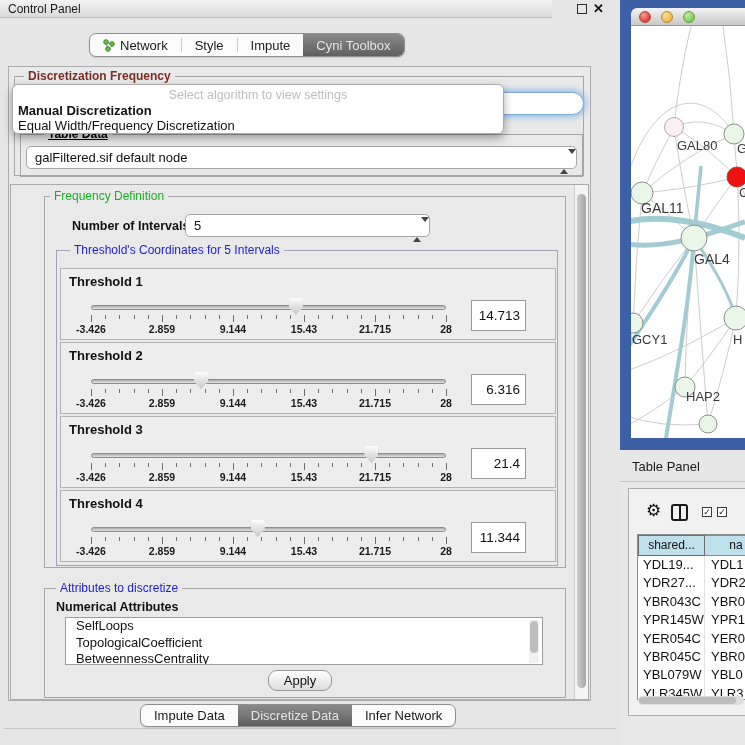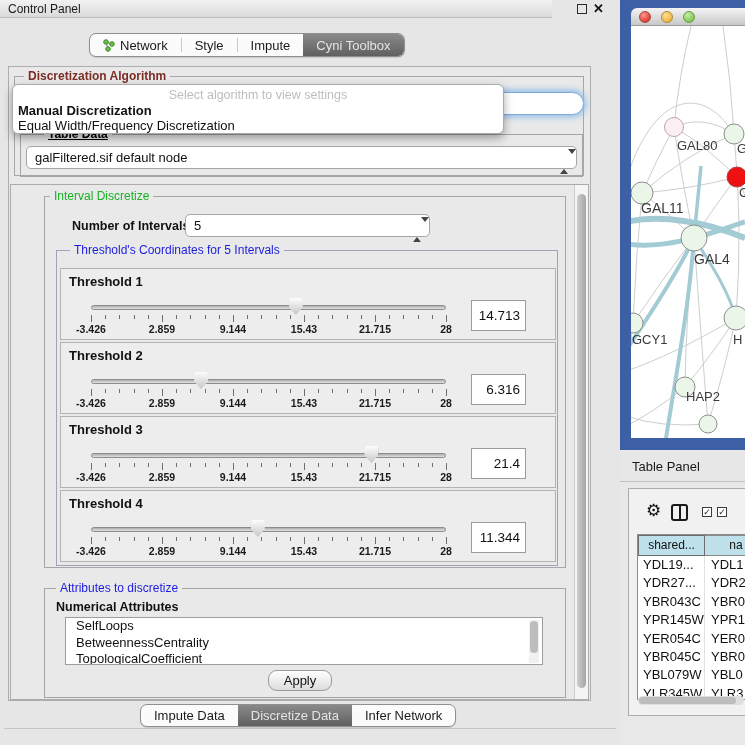--- a/index.html
+++ b/index.html
@@ -148,38 +148,38 @@
           <span>Impute</span>
         </span>
       <span class="seg selected">
           <span>Cyni Toolbox</span>
         </span>
     </div>
 
     <div class="content-box"></div>
 
     <div class="group" style="left:14px; top:76px; width:570px; height:100px;"></div>
-    <span class="group-title t-maroon" style="left:24px; top:69px;">Discretization Algorithm</span>
+    <span class="group-title t-maroon" style="left:24px; top:69px;">Discretization Frequency</span>
 
     <div class="combo combo-focus" style="left:20px; top:92px; width:564px; height:23px;"></div>
 
     <div class="group" style="left:20px; top:134px; width:563px; height:43px;"></div>
     <span class="group-title t-black" style="left:44px; top:127px;text-decoration:underline;">Table Data</span>
     <div class="combo" style="left:26px; top:146px; width:551px; height:23px;">
       <span>galFiltered.sif default node</span>
       <span class="stepper"><span class="up"></span><span class="down"></span></span>
     </div>
 
     <div class="bigpanel"></div>
     <div class="vscroll">
         <div class="vthumb"></div>
       </div>
 
     <div class="group" style="left:44px; top:196px; width:522px; height:372px;"></div>
-    <span class="group-title t-green" style="left:50px; top:189px;">Interval Discretize</span>
+    <span class="group-title t-green" style="left:50px; top:189px;">Frequency Definition</span>
 
     <span class="lbl-bold" style="left:72px; top:219px;">Number of Intervals</span>
     <div class="combo" style="left:185px; top:214px; width:245px; height:23px;">
       <span>5</span>
       <span class="stepper"><span class="up"></span><span class="down"></span></span>
     </div>
 
     <div class="group" style="left:56px; top:250px; width:502px; height:316px; border-color:#A3A3B8;"></div>
     <span class="group-title t-blue" style="left:70px; top:243px;">Threshold's Coordinates for 5 Intervals</span>
 
@@ -353,22 +353,22 @@
         <span style="left:100%">28</span>
       </div>
       <div class="tvalue">11.344</div>
     </div>
 
     <div class="group" style="left:44px; top:588px; width:522px; height:110px;"></div>
     <span class="group-title t-blue" style="left:56px; top:581px;">Attributes to discretize</span>
     <span class="lbl-bold" style="left:56px; top:600px;">Numerical Attributes</span>
     <div class="attr-list">
       <div class="item">SelfLoops</div>
+      <div class="item">TopologicalCoefficient</div>
       <div class="item">BetweennessCentrality</div>
-      <div class="item">TopologicalCoefficient</div>
       <div class="list-scroll">
           <div class="list-thumb"></div>
         </div>
     </div>
 
     <div class="apply-btn">Apply</div>
 
     <div class="bottom-tabs">
       <span class="seg">
           <span>Impute Data</span>

